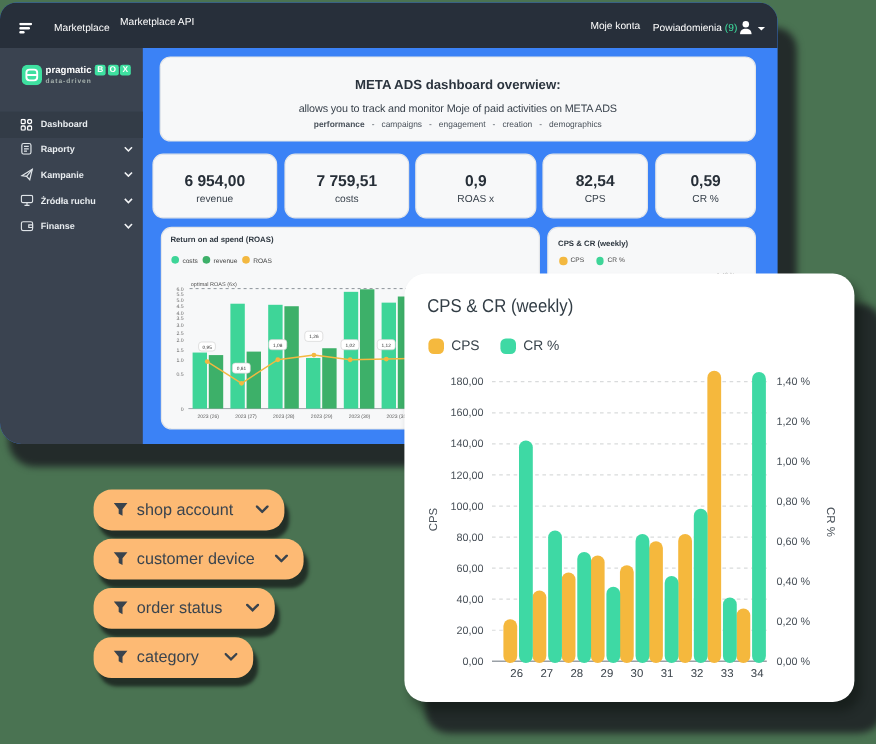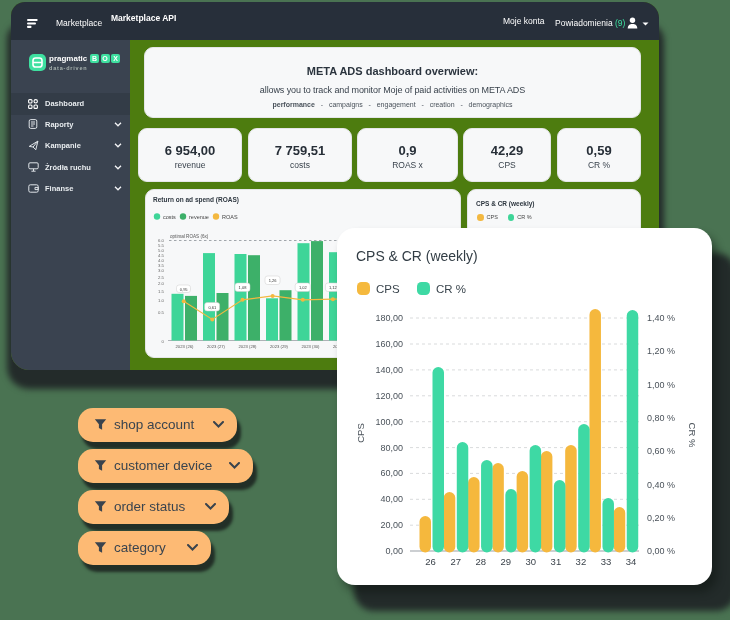--- a/index.html
+++ b/index.html
@@ -12,31 +12,31 @@
 .pill span{font-size:13.5px;font-weight:400;color:#3a444e;letter-spacing:0px}
 .mitem{position:absolute;left:0;width:119px;height:21px;color:#e9edf0;font-size:7.5px;font-weight:700;display:flex;align-items:center}
 .mitem svg{position:absolute;left:17px}
 .mitem .lab{position:absolute;left:34px}
 .mitem .chev{position:absolute;left:103px}
 </style>
 </head>
 <body>
 
 <div class="abs" style="left:7px;top:23px;width:657px;height:366px;border-radius:16px 18px 16px 22px;background:#232b2a;filter:blur(3px)"></div>
-<div class="abs" style="left:11px;top:2px;width:648px;height:368px;border-radius:14px 16px 16px 18px;
-     background:#4d7c0f;overflow:hidden">
+<div class="abs" style="left:0;top:2px;width:648px;height:368px;border-radius:14px 16px 16px 18px;
+     background:#3b82f6;overflow:hidden">
 
   <div class="abs" style="left:0;top:0;width:648px;height:38px;background:#272f3a">
     <svg class="abs" style="left:16px;top:16.5px" width="12" height="11" viewBox="0 0 12 11">
       <rect x="0" y="0" width="10.7" height="2.1" rx="1" fill="#fff"></rect>
       <rect x="0" y="3.4" width="9" height="2.1" rx="1" fill="#fff"></rect>
       <rect x="0" y="6.8" width="4.5" height="2.1" rx="1" fill="#fff"></rect>
     </svg>
     <div class="abs" style="left:45px;top:0;height:38px;display:flex;align-items:center;padding-top:4px;box-sizing:border-box;color:#fff;font-size:8.5px;font-weight:400">Marketplace</div>
-    <div class="abs" style="left:100px;top:0;height:32px;display:flex;align-items:center;padding-top:0;box-sizing:border-box;color:#fff;font-size:8.5px;font-weight:700">Marketplace API</div>
+    <div class="abs" style="left:100px;top:0;height:32px;display:flex;align-items:center;padding-top:0;box-sizing:border-box;color:#fff;font-size:8.5px;font-weight:400">Marketplace API</div>
     <div class="abs" style="left:492px;top:0;height:38px;display:flex;align-items:center;padding-top:0;box-sizing:border-box;color:#fff;font-size:8.5px;font-weight:400">Moje konta</div>
     <div class="abs" style="left:544px;top:0;height:38px;display:flex;align-items:center;padding-top:4px;box-sizing:border-box;color:#fff;font-size:8.5px;font-weight:400">Powiadomienia&nbsp;<span style="color:#3ee0a0">(9)</span></div>
     <svg class="abs" style="left:616px;top:15px" width="11" height="12" viewBox="0 0 11 12">
       <circle cx="5.5" cy="3.3" r="2.7" fill="#fff"></circle>
       <path d="M0.7 11.5 C0.7 8.2 2.7 6.9 5.5 6.9 C8.3 6.9 10.3 8.2 10.3 11.5 Z" fill="#fff"></path>
     </svg>
     <svg class="abs" style="left:631px;top:20px" width="7" height="4.5" viewBox="0 0 7 4.5">
       <path d="M0.5 0.5 L3.5 3.5 L6.5 0.5 Z" fill="#fff"></path>
     </svg>
   </div>
@@ -123,21 +123,21 @@
   </div>
   <div class="card abs" style="left:237px;top:126px;width:104px;height:54px;text-align:center">
     <div style="margin-top:14px;font-size:13px;font-weight:700;color:#272f38">7&nbsp;759,51</div>
     <div style="margin-top:2px;font-size:8.5px;color:#39424c">costs</div>
   </div>
   <div class="card abs" style="left:346px;top:126px;width:101px;height:54px;text-align:center">
     <div style="margin-top:14px;font-size:13px;font-weight:700;color:#272f38">0,9</div>
     <div style="margin-top:2px;font-size:8.5px;color:#39424c">ROAS x</div>
   </div>
   <div class="card abs" style="left:452px;top:126px;width:88px;height:54px;text-align:center">
-    <div style="margin-top:14px;font-size:13px;font-weight:700;color:#272f38">42,29</div>
+    <div style="margin-top:14px;font-size:13px;font-weight:700;color:#272f38">82,54</div>
     <div style="margin-top:2px;font-size:8.5px;color:#39424c">CPS</div>
   </div>
   <div class="card abs" style="left:546px;top:126px;width:84px;height:54px;text-align:center">
     <div style="margin-top:14px;font-size:13px;font-weight:700;color:#272f38">0,59</div>
     <div style="margin-top:2px;font-size:8.5px;color:#39424c">CR %</div>
   </div>
 
   <div class="card abs" style="left:134px;top:187px;width:316px;height:169px">
     <svg width="314" height="167" viewBox="0 0 314 167">
       <text x="7" y="11.5" font-size="6.5" font-weight="bold" fill="#2e3740">Return on ad spend (ROAS)</text>

